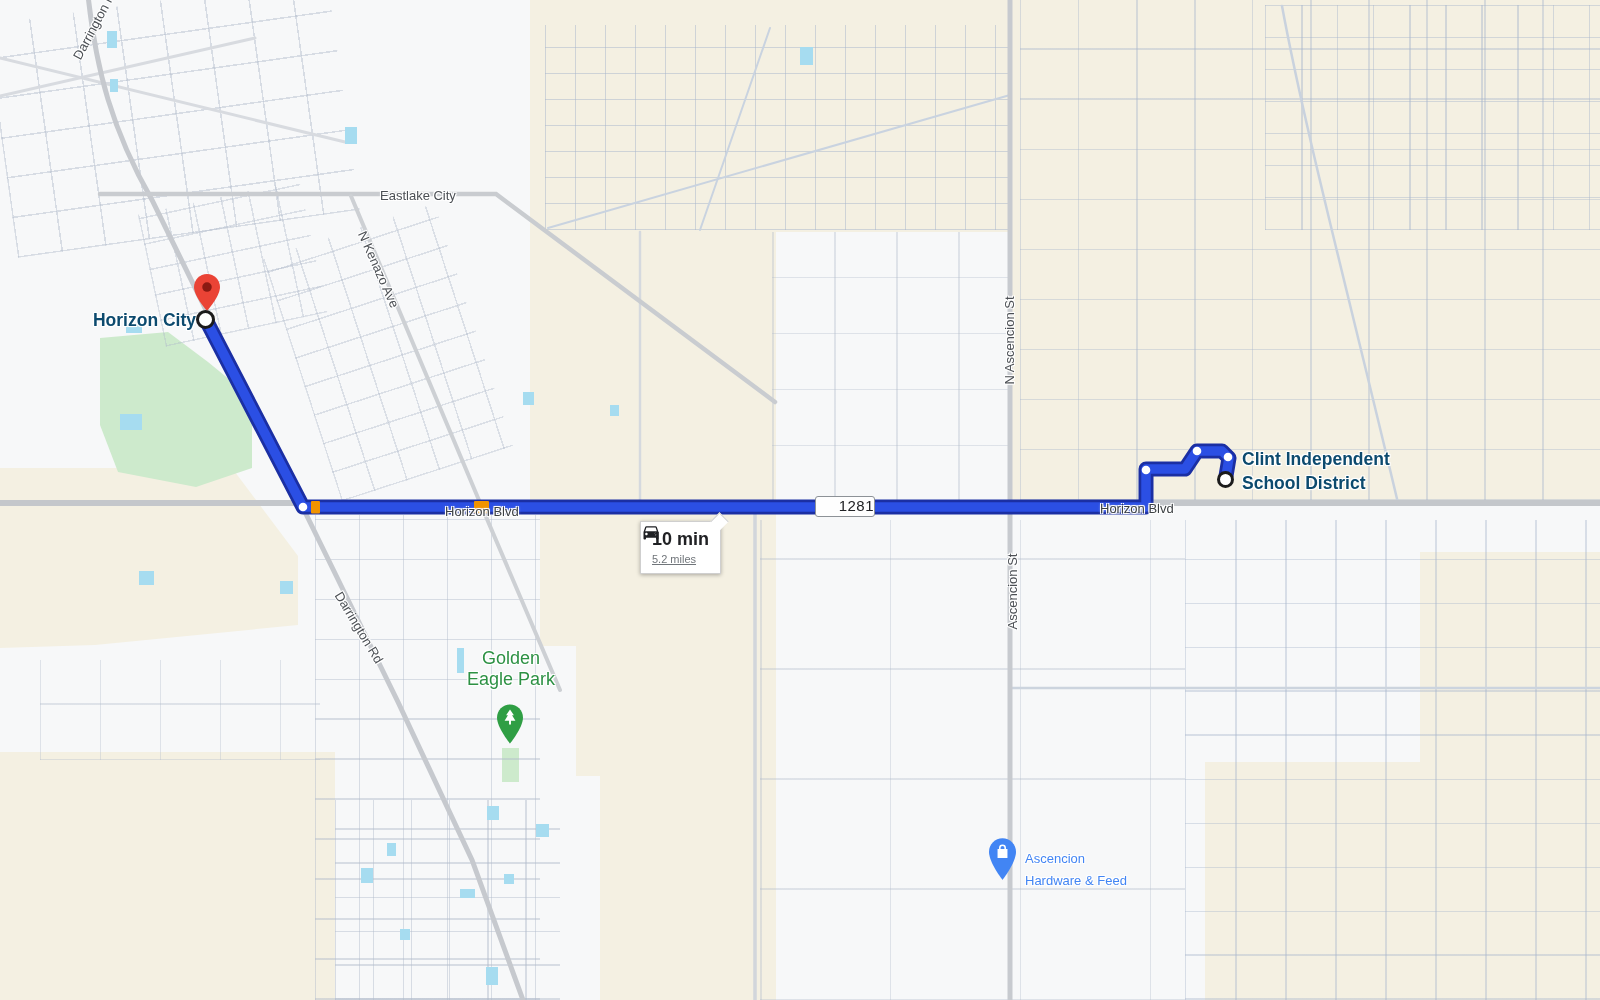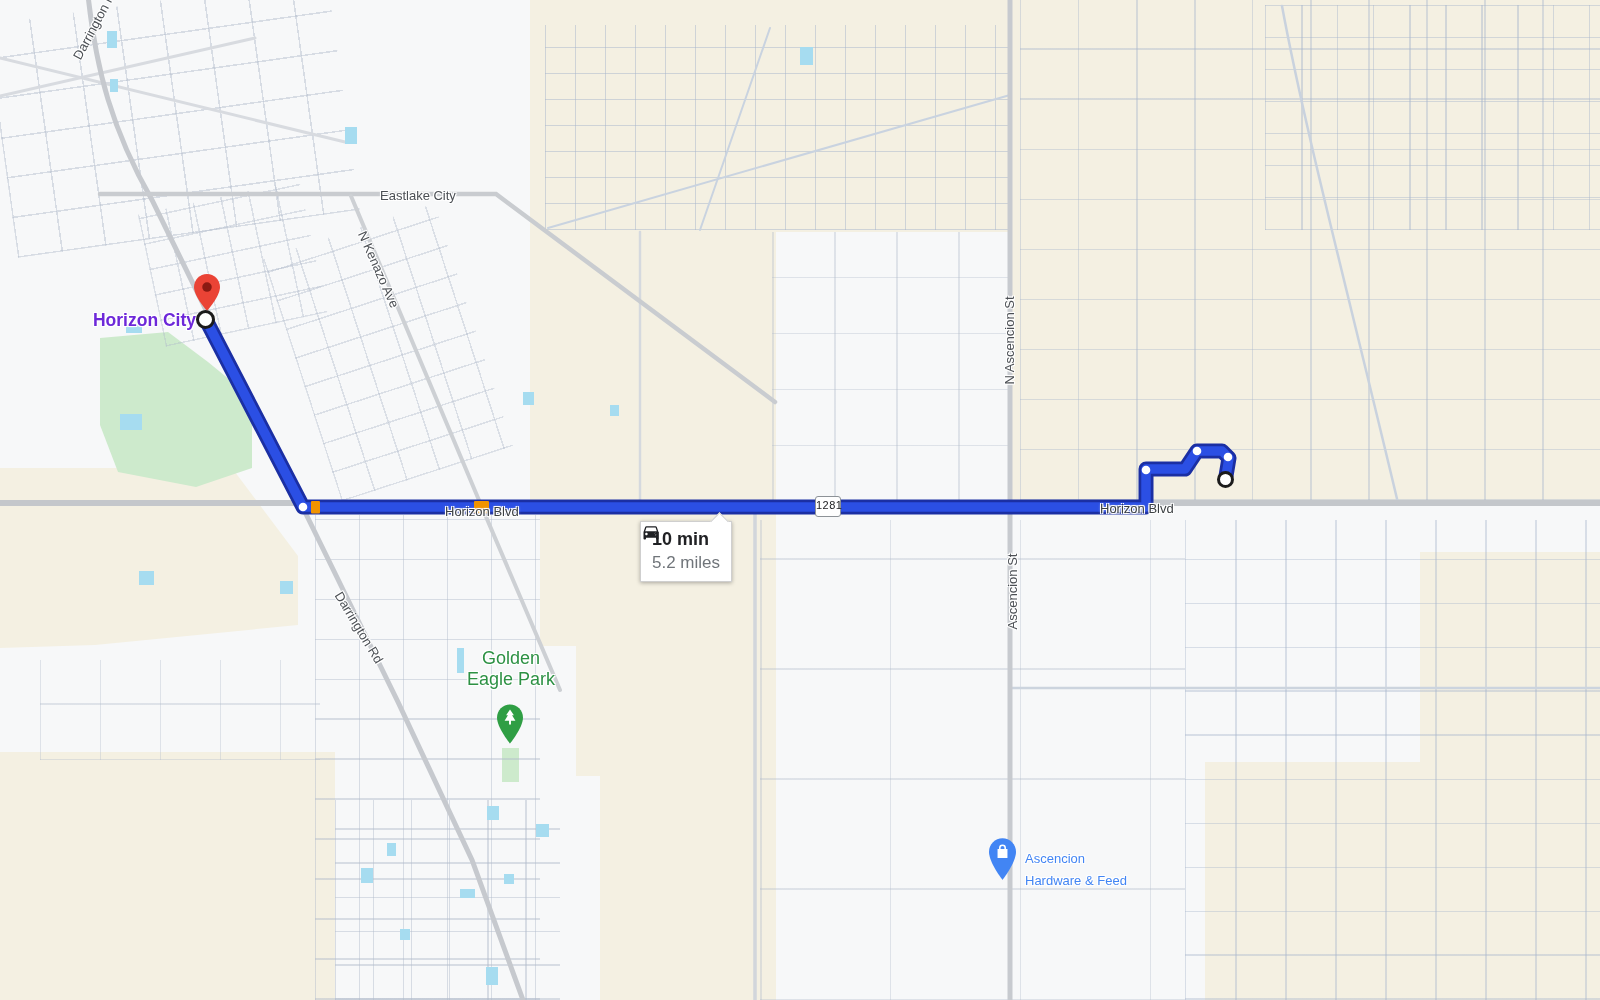--- a/index.html
+++ b/index.html
@@ -8,37 +8,37 @@
   #map svg{position:absolute;left:0;top:0;}
   .layer{position:absolute;left:0;top:0;width:1600px;height:1000px;}
   
   .g{position:absolute;
      background-image:
        repeating-linear-gradient(90deg,var(--c) 0,var(--c) 1.5px,transparent 1.5px,transparent var(--sp)),
        repeating-linear-gradient(0deg,var(--c) 0,var(--c) 1.5px,transparent 1.5px,transparent var(--sh));}
   
   .halo{text-shadow:-1px -1px 0 #fff,1px -1px 0 #fff,-1px 1px 0 #fff,1px 1px 0 #fff,0 0 3px #fff;}
   .rlabel{position:absolute;font-size:13px;color:#4b4f54;white-space:nowrap;z-index:30;}
-  .plabel{position:absolute;font-weight:bold;font-size:17.5px;color:#6d28d9;line-height:24px;z-index:32;}
+  .plabel{position:absolute;font-weight:bold;font-size:17.5px;color:#0c4a6e;line-height:24px;z-index:32;}
   .green-label{position:absolute;font-size:18px;line-height:21px;color:#2d9144;text-align:center;z-index:30;}
   .blue-label{position:absolute;font-size:13px;line-height:21.5px;color:#4285f4;z-index:30;}
   .pin{position:absolute;z-index:40;}
   .ring{position:absolute;background:#fff;border:3.5px solid #1b1b1b;border-radius:50%;z-index:41;box-sizing:border-box;}
   
-  #shield{position:absolute;left:815px;top:496px;width:26px;height:21px;z-index:31;
+  #shield{position:absolute;left:815px;top:496px;width:60px;height:21px;z-index:31;
           background:#fefefe;border:1.5px solid #8d9297;border-radius:3px;box-sizing:border-box;
-          font-size:11px;line-height:17px;text-align:right;color:#202124;letter-spacing:.5px;}
+          font-size:15px;line-height:17px;text-align:right;color:#202124;letter-spacing:.5px;}
   
   #tooltip{position:absolute;left:640px;top:521px;z-index:50;background:#fff;
            border:1px solid #cfcfcf;box-shadow:0 1px 4px rgba(0,0,0,.3);
            padding:7px 11px 8px 11px;white-space:nowrap;}
   #tooltip .ptr{position:absolute;top:-7px;left:72px;width:12px;height:12px;background:#fff;
                 border-left:1px solid #cfcfcf;border-top:1px solid #cfcfcf;transform:rotate(45deg);}
   #tooltip .row1{display:flex;align-items:center;gap:7px;font-size:18px;font-weight:bold;color:#202124;}
-  #tooltip .row2{font-size:17px;color:#70757a;margin-top:3px;}
+  #tooltip .row2{font-size:11px;color:#70757a;margin-top:3px;text-decoration:underline;}
 </style>
 </head>
 <body>
 
 <div id="map">
 
   <svg class="layer" width="1600" height="1000" style="z-index:0">
     <g fill="#f4f0e2" stroke="none">
       <rect x="530" y="0" width="482" height="232"></rect>
       <rect x="530" y="228" width="246" height="278"></rect>
@@ -132,20 +132,24 @@
   <div class="rlabel halo" style="left:445px;top:504px;color:#3c4043;">Horizon Blvd</div>
   <div class="rlabel halo" style="left:1100px;top:501px;color:#3c4043;">Horizon Blvd</div>
   <div class="rlabel halo" style="left:959px;top:333px;width:100px;text-align:center;transform:rotate(-90deg);">N Ascencion St</div>
   <div class="rlabel halo" style="left:969px;top:584px;width:86px;text-align:center;transform:rotate(-90deg);">Ascencion St</div>
   <div class="rlabel halo" style="left:307px;top:620px;width:104px;text-align:center;transform:rotate(59deg);">Darrington Rd</div>
   <div class="rlabel halo" style="left:70px;top:55px;transform:rotate(-62deg);transform-origin:0 0;">Darrington Rd</div>
 
   <div id="shield">1281</div>
 
   <div class="plabel halo" style="left:56px;top:308px;width:140px;text-align:right;">Horizon City</div>
+  <div class="plabel halo" style="left:1242px;top:447px;">
+    <div>Clint Independent</div>
+    <div>School District</div>
+  </div>
   <div class="green-label halo" style="left:441px;top:648px;width:140px;">
     <div>Golden</div>
     <div>Eagle Park</div>
   </div>
   <div class="blue-label halo" style="left:1025px;top:848px;">
     <div>Ascencion</div>
     <div>Hardware &amp; Feed</div>
   </div>
 
   <svg class="pin" style="left:194px;top:273px;" width="26" height="39" viewBox="0 0 24 34">

